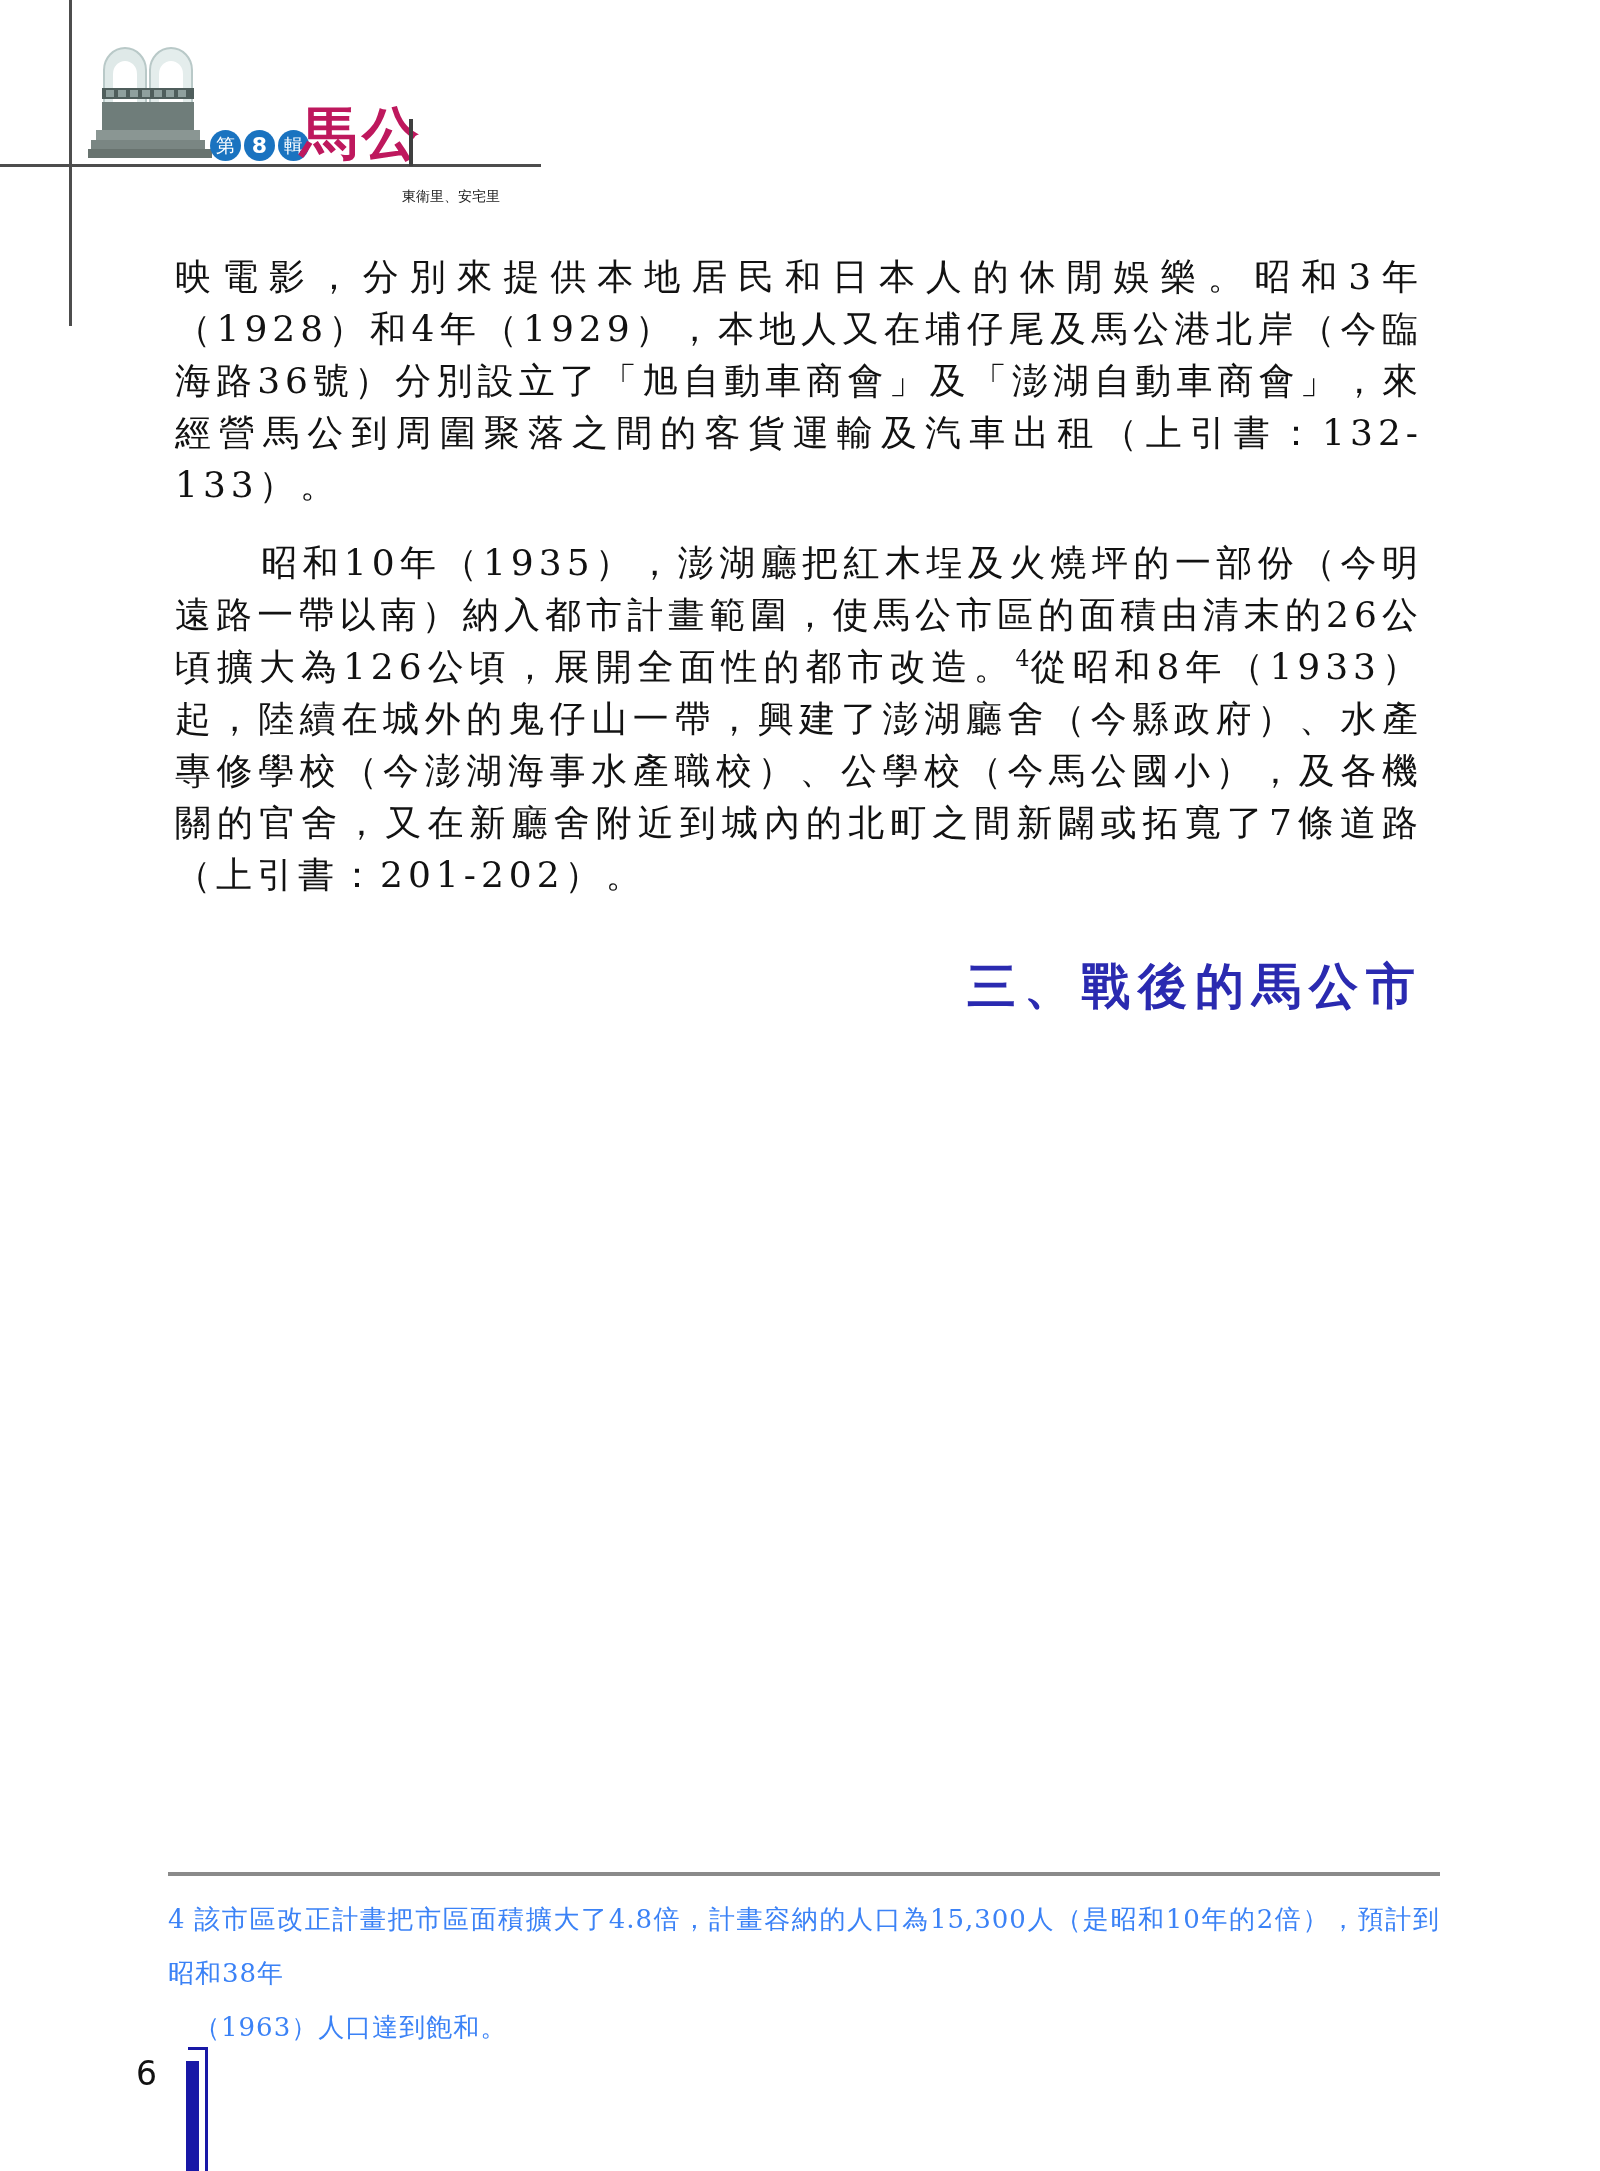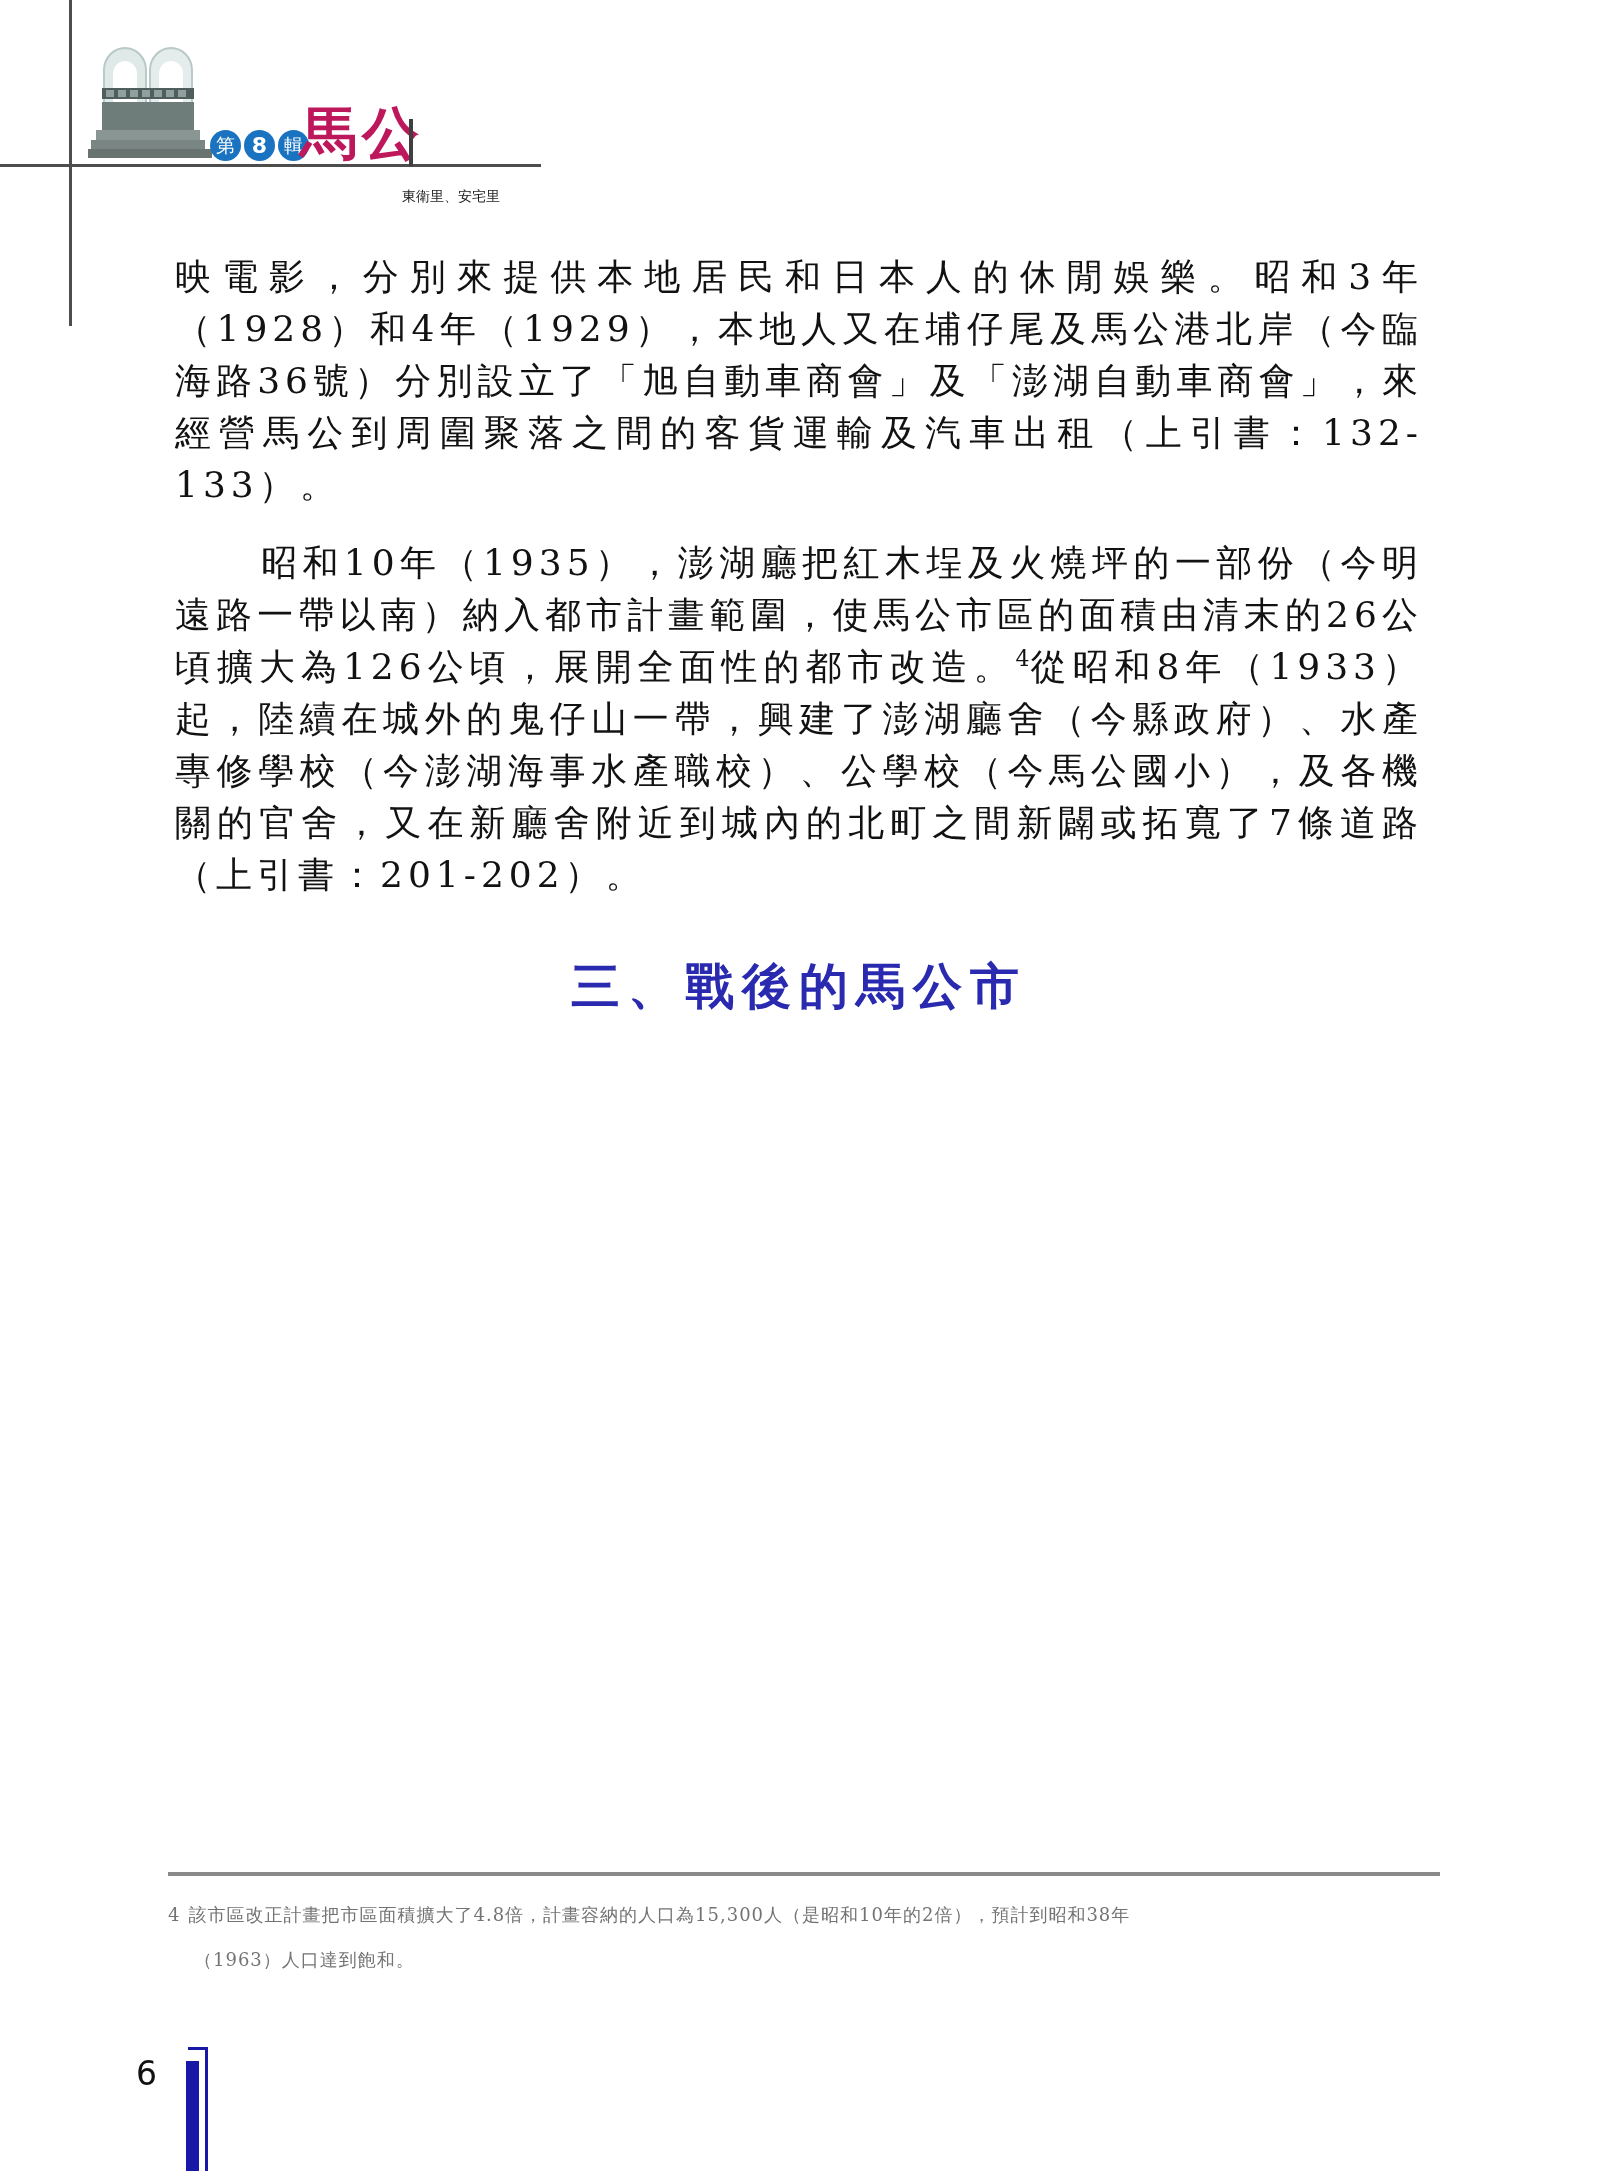--- a/index.html
+++ b/index.html
@@ -28,26 +28,26 @@
             letter-spacing:0;white-space:nowrap;}
 
   
   .body{position:absolute;left:175px;top:251px;width:1248px;
         font-size:36px;line-height:52px;letter-spacing:5px;
         text-align:justify;color:#121212;}
   .para{margin:0 0 26px 0;}
   .para.indent{text-indent:86px;}
   .para sup{font-size:22px;line-height:0;vertical-align:super;letter-spacing:0;}
   .section-heading{margin:56px 0 30px 0;font-size:49px;line-height:58px;font-weight:bold;
-                   letter-spacing:8px;text-align:center;text-indent:0;}
+                   letter-spacing:8px;text-align:right;text-indent:0;}
 
   
   .footnote{position:absolute;left:168px;top:1872px;width:1272px;}
   .fn-rule{width:1272px;height:4px;background:#8a8a8a;margin-bottom:16px;}
-  .fn-line{font-size:18px;line-height:45px;color:#737373;letter-spacing:1px;text-align:justify;}
+  .fn-line{font-size:26px;line-height:54px;color:#3b82f6;letter-spacing:1px;text-align:justify;}
   .fn-line2{padding-left:26px;}
   .fn-marker{padding-right:8px;}
 
   
   .page-number{position:absolute;left:136px;top:2054px;font-size:33px;color:#111111;
                font-family:"DejaVu Sans", sans-serif;}
   .edge-bracket-outline{position:absolute;left:188px;top:2047px;width:17px;height:124px;
                border-top:3px solid #1818a6;border-right:3px solid #1818a6;}
   .edge-bracket-bar{position:absolute;left:186px;top:2061px;width:13px;height:110px;background:#1818a6;}
 </style>

